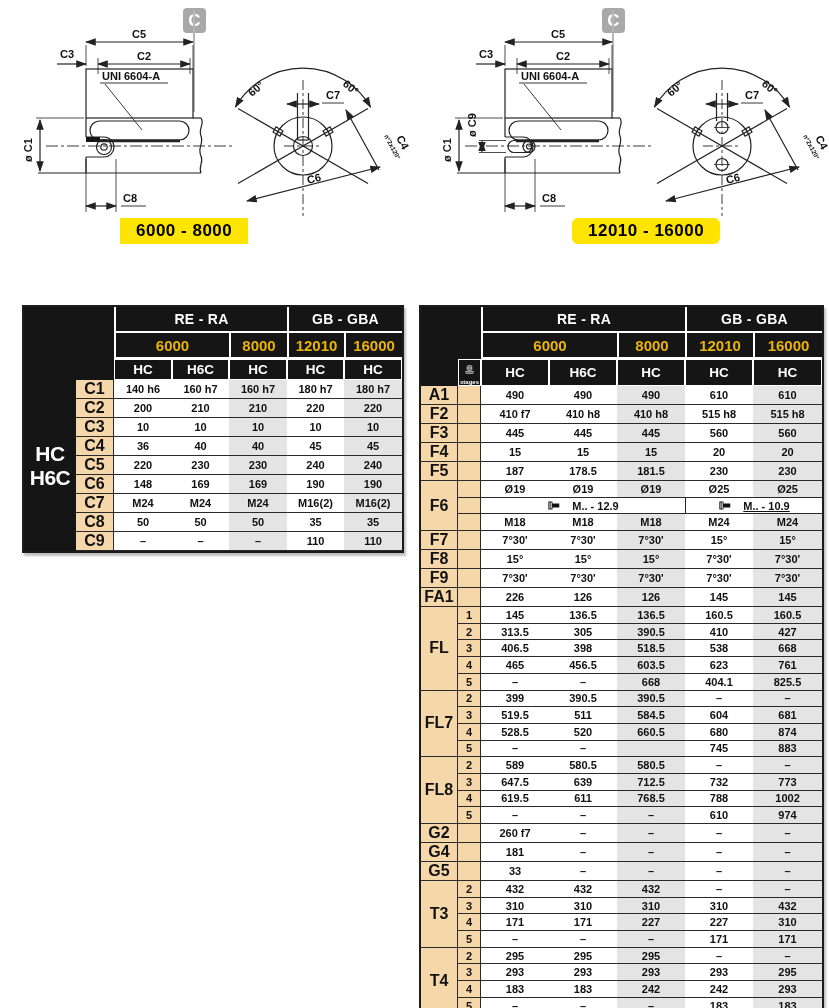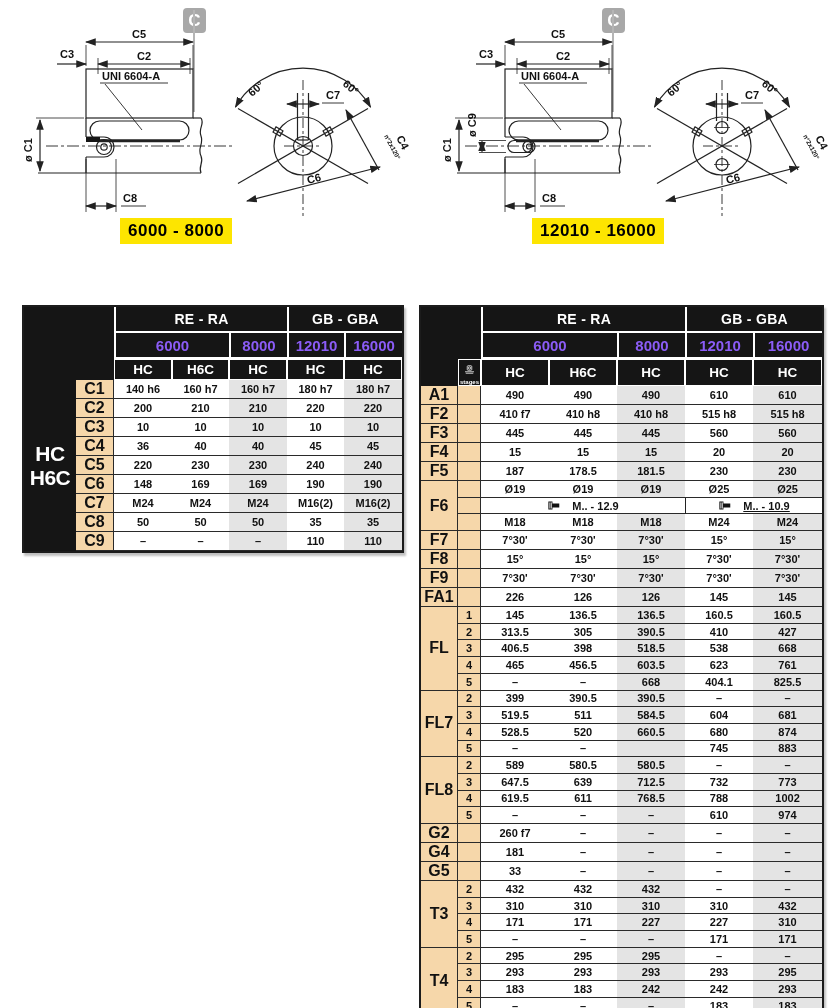--- a/index.html
+++ b/index.html
@@ -7,36 +7,36 @@
          font-family:"Liberation Sans",sans-serif;color:#111;}
   
   .draw-svg{position:absolute;top:0;}
   #svgLeft{left:0;} #svgRight{left:419px;}
   .c-tag{position:absolute;top:8px;width:23px;height:25px;background:#a8a8a8;color:#fff;
          border-radius:4px;display:flex;align-items:center;justify-content:center;
          font-weight:bold;font-size:17px;}
   #cTagLeft{left:183px;} #cTagRight{left:602px;}
   .badge{position:absolute;top:218px;height:26px;background:#fde500;color:#000;
          display:flex;align-items:center;justify-content:center;font-weight:bold;
-         font-size:17px;padding:0 8px;letter-spacing:.5px;}
-  #badgeLeft{left:120px;} #badgeRight{left:532px;}
+         font-size:17px;padding:0 16px;letter-spacing:.5px;}
+  #badgeLeft{left:120px;} #badgeRight{left:572px;border-radius:6px;}
   .dl{font-family:"Liberation Sans",sans-serif;font-weight:bold;font-size:11px;fill:#111;}
   .dl.small{font-size:6.5px;}
   
   .tbl-wrap{position:absolute;background:#fff;border:2px solid #1c1c1c;
             box-shadow:2px 3px 2px rgba(0,0,0,.25);}
   #tableLeft{left:22px;top:305px;width:378px;--rh:16.2px;}
   #tableRight{left:419px;top:305px;width:401px;--rh:15.7px;}
   table{border-collapse:separate;border-spacing:0;width:100%;table-layout:fixed;
         font-weight:bold;color:#111;}
   th,td{padding:0;text-align:center;vertical-align:middle;overflow:hidden;white-space:nowrap;}
   th.corner{background:#151515;border:0;}
   th.h-grp{background:#151515;color:#fff;font-size:14px;height:24px;
            border-bottom:2px solid #fff;border-left:2px solid #fff;letter-spacing:.3px;margin-top:18px;}
-  th.h-size{background:#151515;color:#8b5cf6;font-size:15px;height:24px;
+  th.h-size{background:#151515;color:#eab308;font-size:15px;height:24px;
             border-bottom:2px solid #fff;border-left:2px solid #fff;}
   th.h-type{background:#151515;color:#fff;font-size:13.5px;height:19px;
             border:1.6px solid #fff;}
   th.stages-head{background:#151515;border:1.4px solid #fff;color:#fff;}
   .stages-txt{font-size:6px;color:#fff;line-height:1;margin-top:1px;}
   th.side-label{background:#151515;color:#fff;font-size:21px;line-height:1.1;border:0;
                 letter-spacing:-.5px;}
   th.row-label{background:#f6d7aa;font-size:16px;height:var(--rh);
                border-bottom:1.2px solid #2a2a2a;border-right:1.2px solid #2a2a2a;}
   th.stage-cell{background:#f6d7aa;font-size:11px;height:var(--rh);

